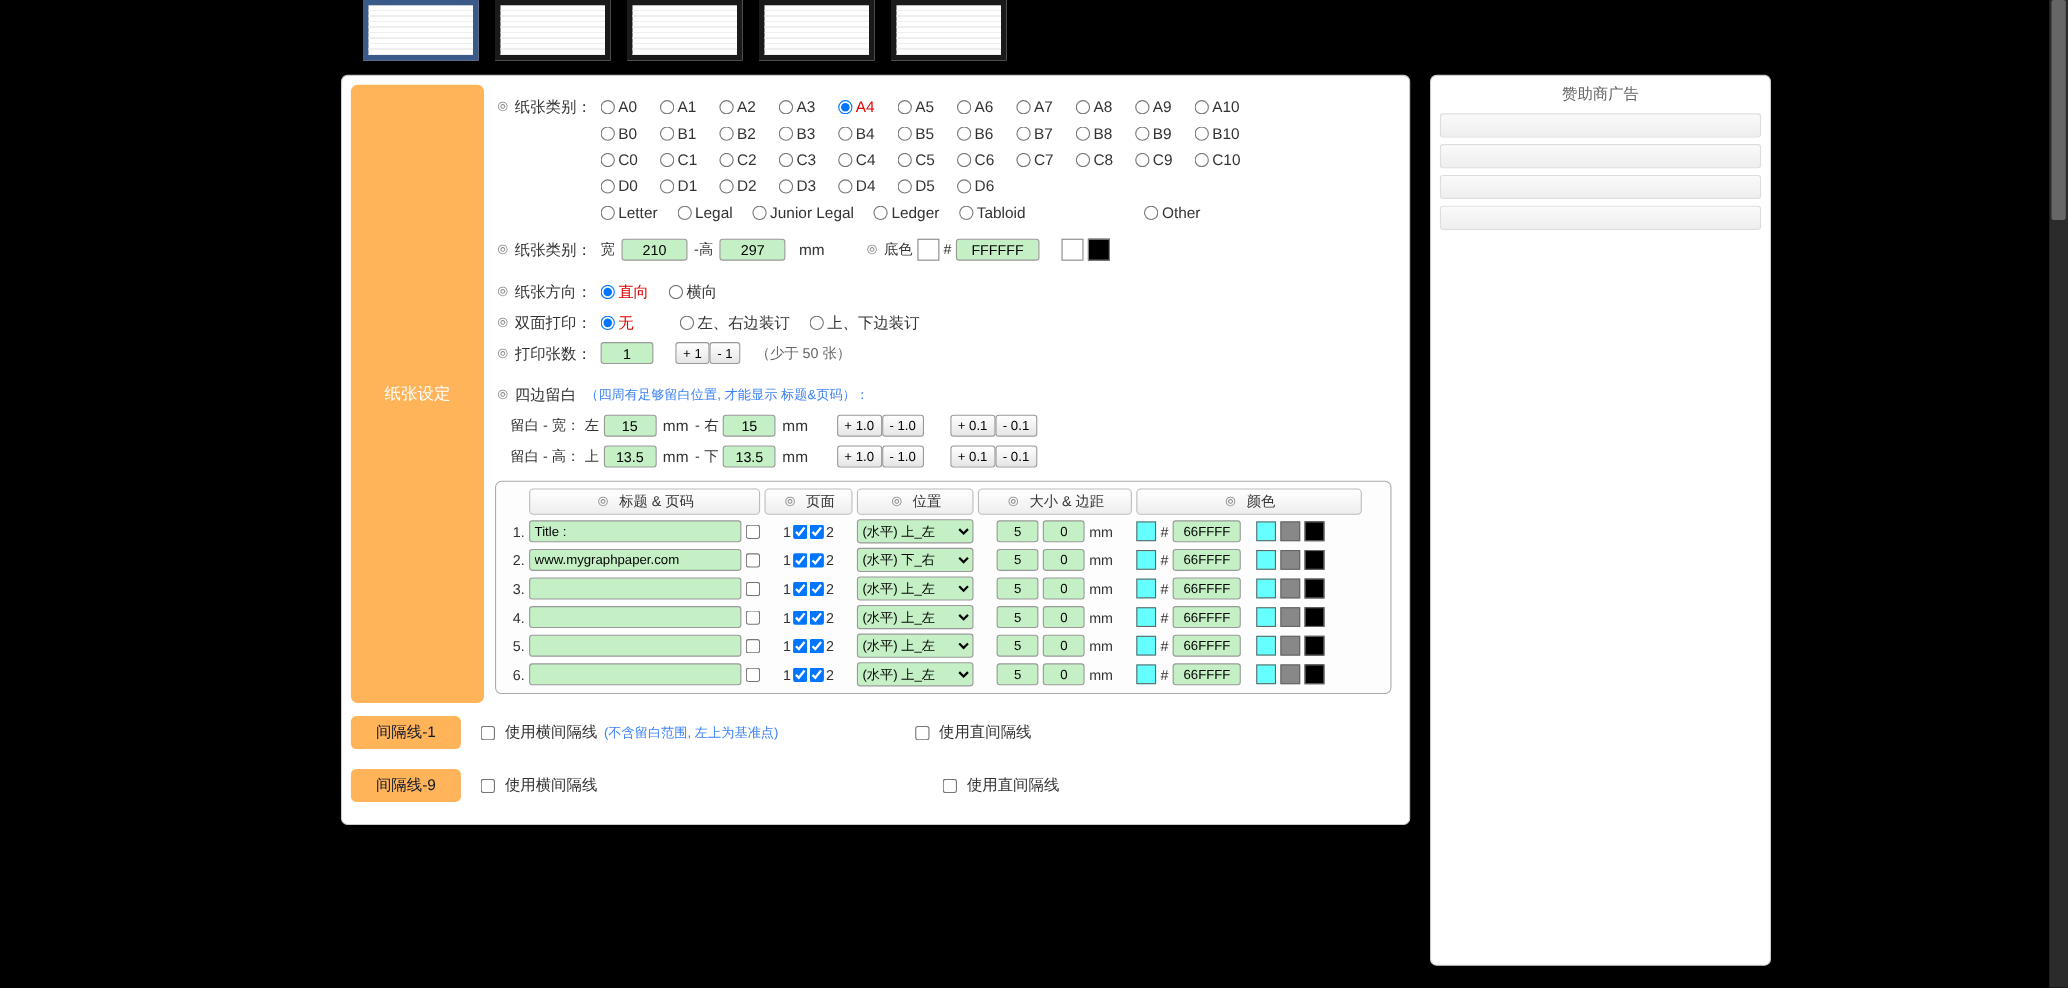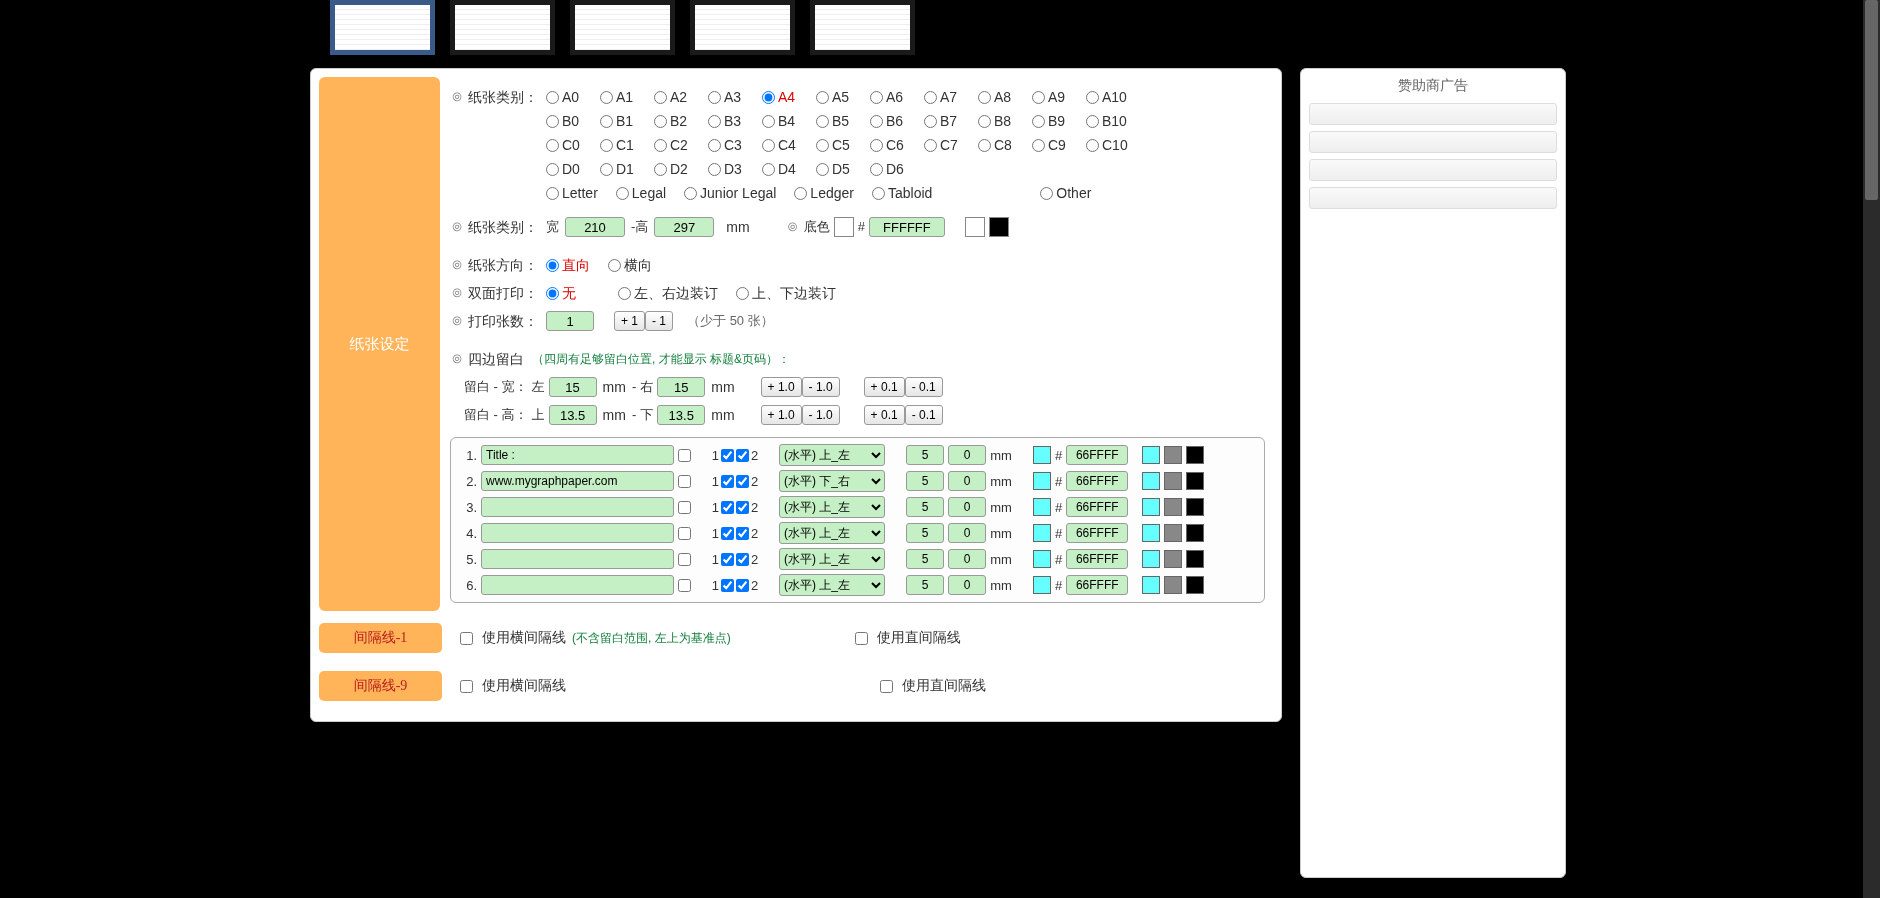--- a/index.html
+++ b/index.html
@@ -114,21 +114,21 @@
   }
   .btn-small {
     background: linear-gradient(#fff,#e5e5e5);
     border: 1px solid #999;
     border-radius: 3px;
     padding: 0 6px;
     font-size: 12px;
     height: 20px;
     cursor: pointer;
   }
-  .note { color: #15803d; font-size: 12px; }
+  .note { color: #3b82f6; font-size: 12px; }
   .note-gray { color: #666; font-size: 13px; }
 
   .title-table {
     border: 1px solid #aaa;
     border-radius: 6px;
     margin-top: 10px;
     padding: 4px;
     background: #fdfdfd;
     width: 815px;
     margin-left: 0;
@@ -196,42 +196,41 @@
     text-align:center; color:#888; font-size:12px;
   }
 
   .sep-panel {
     display:flex;
     margin-top: 12px;
     gap: 14px;
     align-items:center;
   }
   .sep-tab {
-    width: 123px;
+    width: 100px;
     background: #ffb459;
-    color: #b91c1c;
+    color: #0f172a;
     text-align: center;
     padding: 6px 0;
     border-radius: 5px;
     font-size: 14px;
-    font-family: Liberation Serif, serif;
   }
   .sep-body {
     display:flex;
     align-items:center;
     gap: 30px;
     font-size: 14px;
   }
   .sep-body label { display:flex; align-items:center; gap:6px; }
 
   .sidebar {
     position:absolute;
     top: 68px;
     left: 1300px;
-    width: 266px;
+    width: 310px;
     background:#fff;
     border:1px solid #ccc;
     border-radius:6px;
     height: 810px;
     padding: 8px;
   }
   .sidebar h4 {
     margin:0 0 8px 0;
     text-align:center;
     font-weight:normal;
@@ -578,20 +577,28 @@
           <span class="unit">mm</span>
           <span style="width:20px;"></span>
           <button class="btn-small">+ 1.0</button>
           <button class="btn-small">- 1.0</button>
           <span style="width:24px;"></span>
           <button class="btn-small">+ 0.1</button>
           <button class="btn-small">- 0.1</button>
         </div>
 
         <div class="title-table">
+          <div class="tt-head">
+            <div style="width:22px; border:none; background:none;"></div>
+            <div class="col-title"><span class="help">⦾</span> <span>标题 &amp; 页码</span></div>
+            <div class="col-page"><span class="help">⦾</span> <span>页面</span></div>
+            <div class="col-pos"><span class="help">⦾</span> <span>位置</span></div>
+            <div class="col-size"><span class="help">⦾</span> <span>大小 &amp; 边距</span></div>
+            <div class="col-color"><span class="help">⦾</span> <span>颜色</span></div>
+          </div>
           <div id="tt-rows">
               <div class="tt-row">
                 <div class="col-num">1.</div>
                 <div class="col-title">
                   <input type="text" value="Title :" style="">
                   <input type="checkbox" style="">
                 </div>
                 <div class="col-page">
                   <span>1</span>
                   <input type="checkbox" checked="" style="">

